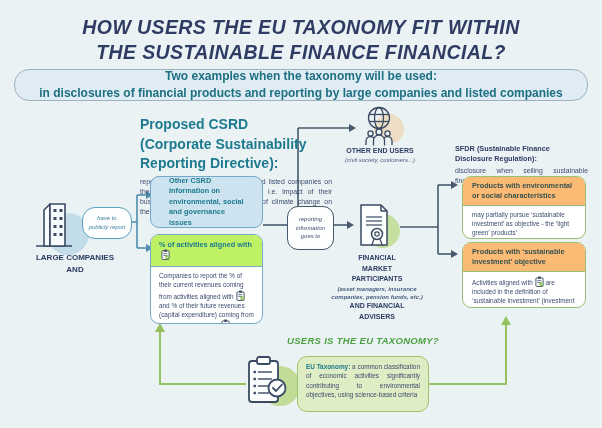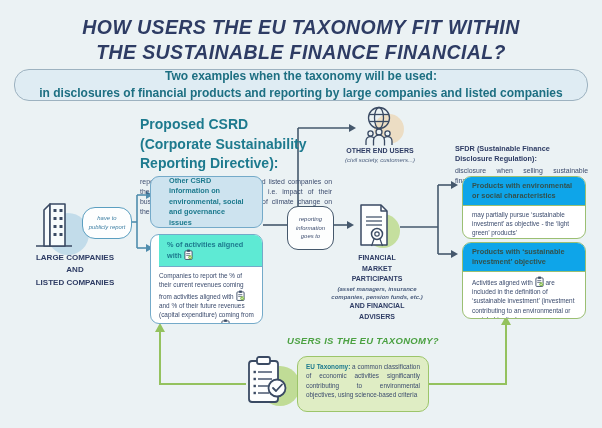--- a/index.html
+++ b/index.html
@@ -59,36 +59,36 @@
     left:150px; top:176px; width:113px; height:52px;
     background:#cde3ef; border:1px solid #74aac9; border-radius:9px;
     display:flex; align-items:center; padding:0 18px; box-sizing:border-box;
     color:#1d7a8e; font-weight:bold; font-size:7.3px; line-height:1.45;
   }
   .box-split {
     background:#ffffff; border-radius:9px; overflow:hidden; box-sizing:border-box;
   }
   .box-aligned { left:150px; top:234px; width:113px; height:90px; border:1px solid #74aac9; }
   .box-aligned .hdr {
-    background:#5eead4; border-bottom:1px solid #74aac9;
-    padding:5px 8px; color:#1d7a8e; font-weight:bold; font-size:7.3px; line-height:1.3;margin-left:8px;
+    background:#bef264; border-bottom:1px solid #74aac9;
+    padding:5px 8px; color:#1d7a8e; font-weight:bold; font-size:7.3px; line-height:1.3;
   }
   .box-aligned .bdy {
     padding:4px 8px; color:#3c4c6e; font-size:6.4px; line-height:1.45;
   }
 
   
   .box-green { left:462px; width:124px; border:1px solid #9bbf72; }
   .box-green .hdr {
-    background:#0ea5e9; border-bottom:1px solid #9bbf72;
+    background:#fdba74; border-bottom:1px solid #9bbf72;
     padding:4px 9px; color:#33514d; font-weight:bold; font-size:7.3px; line-height:1.35;
   }
   .box-green .bdy { padding:4px 9px; color:#3c4c6e; font-size:6.4px; line-height:1.45; }
   .box-green1 { top:176px; height:63px; }
-  .box-green2 { top:242px; height:77px; }
+  .box-green2 { top:242px; height:66px; }
 
   
   .taxo-head {
     left:230px; top:335px; width:266px; text-align:center;
     color:#4ba142; font-weight:bold; font-style:italic; font-size:9.5px; letter-spacing:0.3px;
   }
   .taxo-box {
     left:297px; top:356px; width:132px; height:56px;
     background:#dfedc4; border:1.5px solid #9cc56a; border-radius:10px;
     padding:5px 8px; box-sizing:border-box;
@@ -186,21 +186,20 @@
         <rect x="26.5" y="21" width="3" height="3"></rect>
       <rect x="20.5" y="29" width="3" height="3"></rect>
         <rect x="26.5" y="29" width="3" height="3"></rect>
       <rect x="20.5" y="37" width="3" height="3"></rect>
         <rect x="26.5" y="37" width="3" height="3"></rect>
     </g>
   </svg>
   <div class="abs companies-label">
     <div>LARGE COMPANIES</div>
     <div>AND</div>
-    <div>LISTED COMPANIES</div>
   </div>
 
   <div class="abs pill pill-report">
     <div>have to</div>
     <div>publicly report</div>
   </div>
 
   <div class="abs box-blue-solid">
     <span>Other CSRD information on environmental, social and governance issues</span>
   </div>

